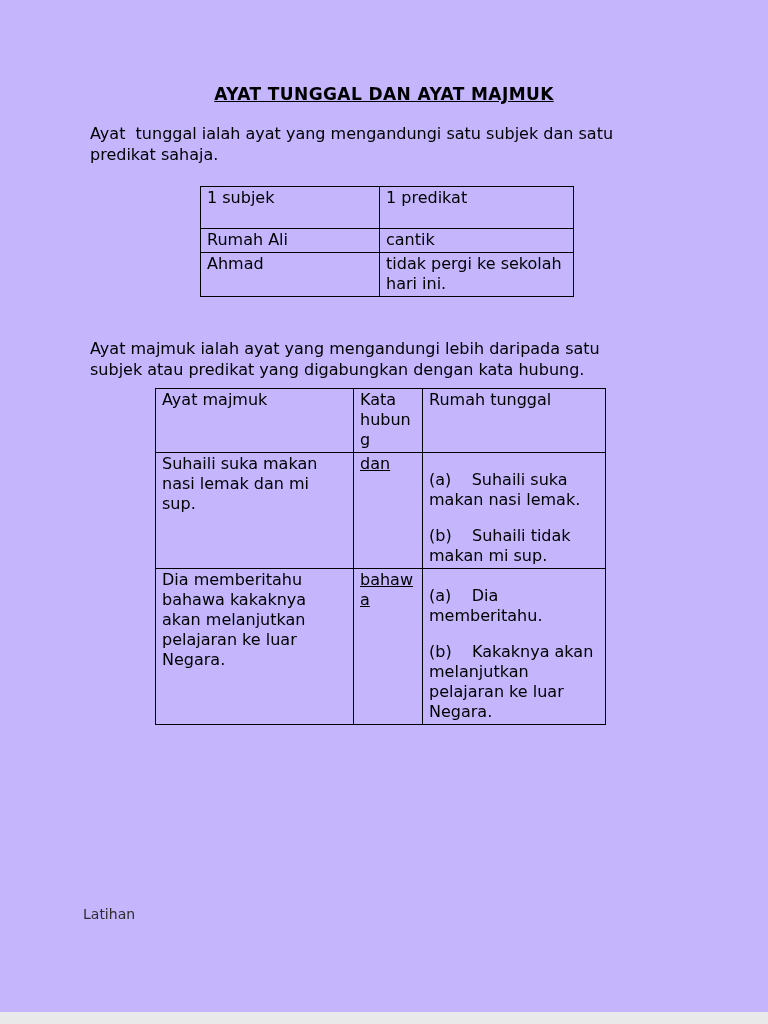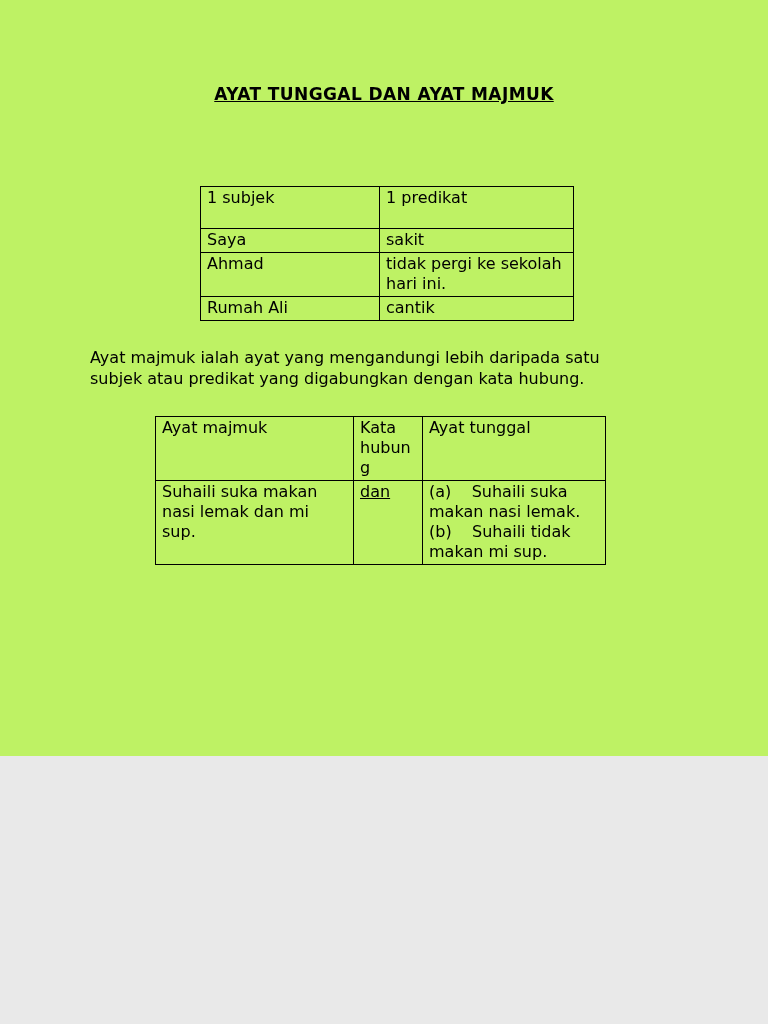--- a/index.html
+++ b/index.html
@@ -4,22 +4,22 @@
 <style>
   html,body{margin:0;padding:0;}
   body{
     background:#e9e9e9;
     font-family:"DejaVu Sans","Liberation Sans",sans-serif;
     color:#000;
   }
   .page{
     position:relative;
     width:768px;
-    height:756px;
-    background:#bef264;
+    height:1012px;
+    background:#c4b5fd;
     overflow:hidden;
   }
   .title{
     position:absolute;
     top:84px;left:0;width:768px;
     margin:0;
     text-align:center;
     font-size:17px;
     font-weight:bold;
     text-decoration:underline;
@@ -28,101 +28,106 @@
   .para{
     position:absolute;
     left:90px;
     width:560px;
     margin:0;
     font-size:16px;
     line-height:21px;
     white-space:pre-wrap;
   }
   .p1{top:123px;}
-  .p2{top:347px;}
+  .p2{top:338px;}
   table{
     position:absolute;
     border-collapse:collapse;
     table-layout:fixed;
   }
   th,td{
     border:1.6px solid #000;
     vertical-align:top;
     text-align:left;
     font-weight:normal;
     font-size:16px;
     line-height:20px;
     padding:1px 6px 2px 6px;
   }
   .t1{left:200px;top:186px;}
   .t1 th{height:38px;}
   .t1 .c1{width:166px;}
   .t1 .c2{width:181px;margin-top:7px;}
-  .t2{left:155px;top:416px;}
+  .t2{left:155px;top:388px;}
   .t2 .c1{width:185px;}
   .t2 .c2{width:56px;overflow-wrap:anywhere;margin-top:24px;}
   .t2 .c3{width:170px;}
   .t2 .hub{overflow-wrap:anywhere;text-decoration:underline;}
-  .tunggal-item{white-space:pre-wrap;}
+  .tunggal-item{white-space:pre-wrap;margin-top:16px;}
   .footer{
     position:absolute;
     left:83px;
     top:906px;
     font-size:14px;
     color:#2e2e2e;
   }
 </style>
 </head>
 <body>
 
 <div class="page">
 
   <h1 class="title">AYAT TUNGGAL DAN AYAT MAJMUK</h1>
 
+  <p class="para p1">Ayat  tunggal ialah ayat yang mengandungi satu subjek dan satu predikat sahaja.</p>
 
   <table class="t1">
     <tbody>
       <tr>
         <th class="c1">1 subjek</th>
         <th class="c2">1 predikat</th>
       </tr>
       <tr>
-        <td>Saya</td>
-        <td>sakit</td>
+        <td>Rumah Ali</td>
+        <td>cantik</td>
       </tr>
       <tr>
         <td>Ahmad</td>
         <td>tidak pergi ke sekolah hari ini.</td>
-      </tr>
-      <tr>
-        <td>Rumah Ali</td>
-        <td>cantik</td>
       </tr>
     </tbody>
   </table>
 
   <p class="para p2">Ayat majmuk ialah ayat yang mengandungi lebih daripada satu subjek atau predikat yang digabungkan dengan kata hubung.</p>
 
   <table class="t2">
     <tbody>
       <tr>
         <th class="c1">Ayat majmuk</th>
         <th class="c2">Kata hubung</th>
-        <th class="c3">Ayat tunggal</th>
+        <th class="c3">Rumah tunggal</th>
       </tr>
 
       <tr>
         <td>Suhaili suka makan nasi lemak dan mi sup.</td>
         <td class="hub">dan</td>
         <td>
           <div class="tunggal-item">(a)    Suhaili suka makan nasi lemak.</div>
           <div class="tunggal-item">(b)    Suhaili tidak makan mi sup.</div>
         </td>
       </tr>
 
 
+      <tr>
+        <td>Dia memberitahu bahawa kakaknya akan melanjutkan pelajaran ke luar Negara.</td>
+        <td class="hub">bahawa</td>
+        <td>
+          <div class="tunggal-item">(a)    Dia memberitahu.</div>
+          <div class="tunggal-item">(b)    Kakaknya akan melanjutkan pelajaran ke luar Negara.</div>
+        </td>
+      </tr>
 
     </tbody>
   </table>
 
   <div class="footer">Latihan</div>
 
 </div>
 
 </body></html>

